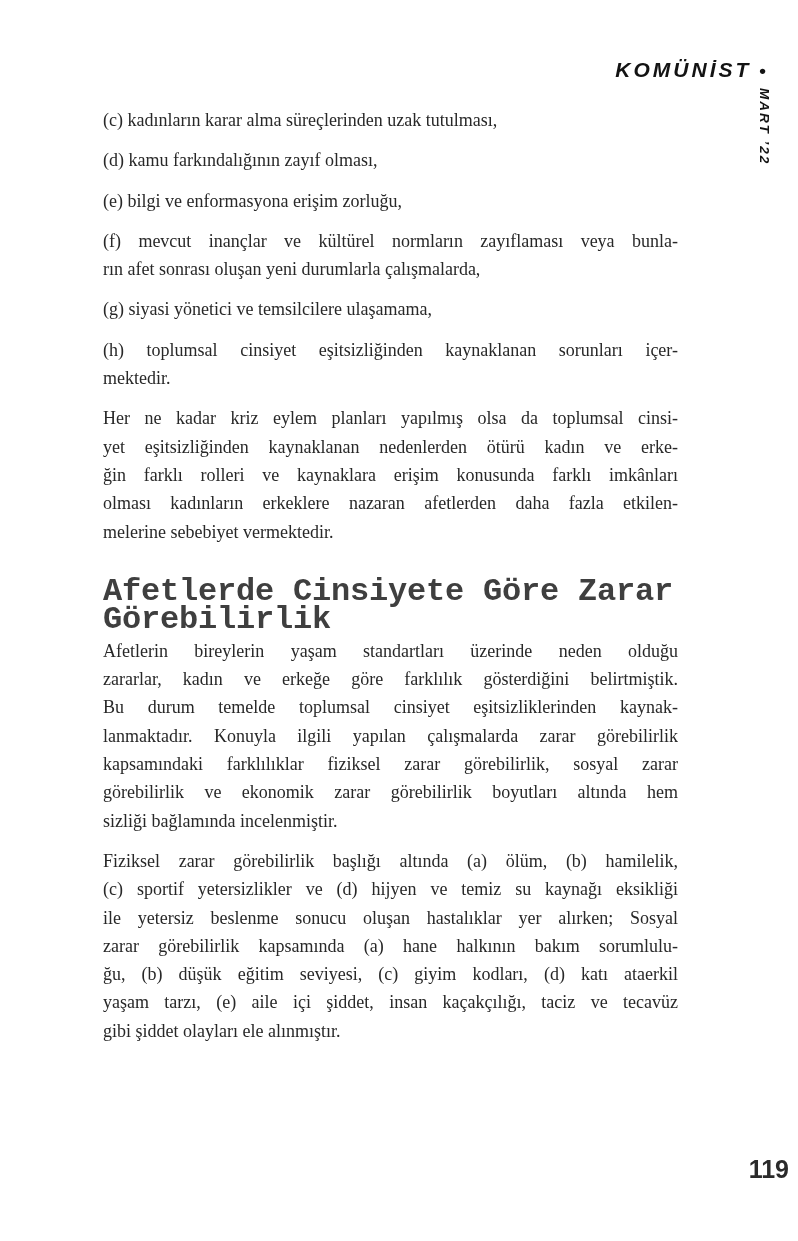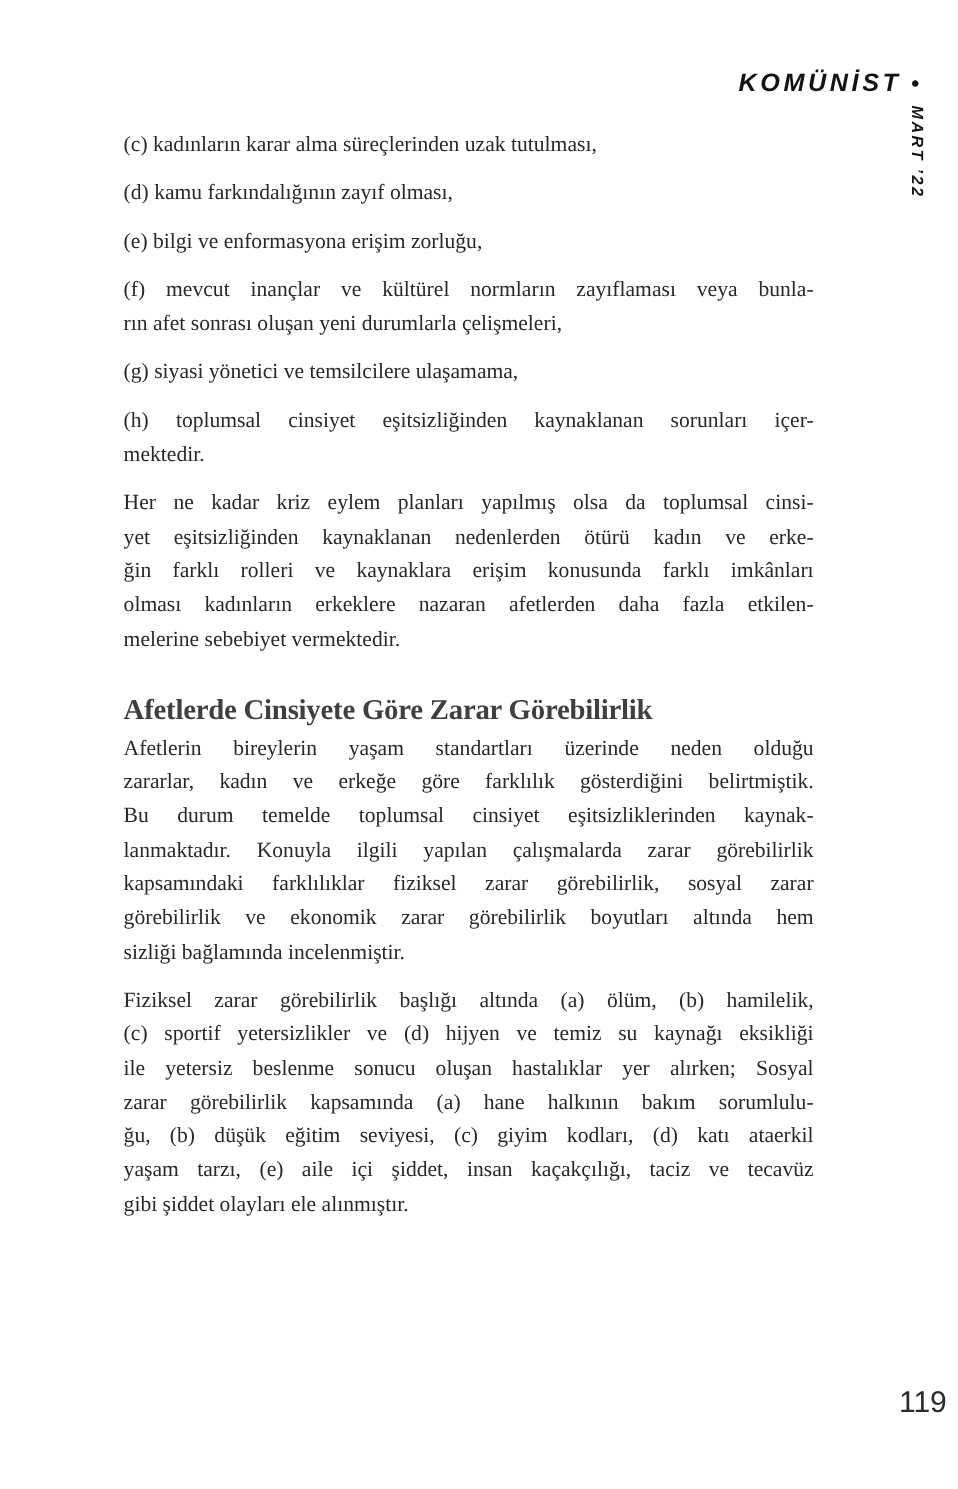--- a/index.html
+++ b/index.html
@@ -45,33 +45,33 @@
   
   .body-column{
     position:absolute;left:103px;top:106px;width:587px;
     color:var(--body-text);
     font-size:18px;line-height:28.3px;
   }
   .para{margin:0 12px 12px 0;}
   .tline{min-height:28.3px;}
   .tline.just{text-align:justify;text-align-last:justify;}
   .section-heading{
-    font-family:Liberation Serif, serif;
+    font-family:Liberation Mono, monospace;
     font-weight:bold;
     color:var(--heading-text);
-    font-size:24px;line-height:28px;
+    font-size:32px;line-height:28px;
     letter-spacing:-0.2px;
     margin:32px 0 3px 0;
   }
   .section-heading .tline{min-height:28px;}
   
   .page-number{
     position:absolute;top:1155px;right:41px;
     font-family:"Liberation Sans","DejaVu Sans",sans-serif;
-    font-weight:normal;
+    font-weight:bold;
     font-size:25px;line-height:28px;
     color:var(--pagenum-text);
   }
 </style>
 </head>
 <body>
 
 <div class="page">
 
   <div class="masthead">
@@ -86,21 +86,21 @@
         <div class="tline">(c) kadınların karar alma süreçlerinden uzak tutulması,</div>
       </div>
     <div class="para justify">
         <div class="tline">(d) kamu farkındalığının zayıf olması,</div>
       </div>
     <div class="para justify">
         <div class="tline">(e) bilgi ve enformasyona erişim zorluğu,</div>
       </div>
     <div class="para justify">
         <div class="tline just">(f) mevcut inançlar ve kültürel normların zayıflaması veya bunla-</div>
-        <div class="tline">rın afet sonrası oluşan yeni durumlarla çelişmeleri,</div>
+        <div class="tline">rın afet sonrası oluşan yeni durumlarla çalışmalarda,</div>
       </div>
     <div class="para justify">
         <div class="tline">(g) siyasi yönetici ve temsilcilere ulaşamama,</div>
       </div>
     <div class="para justify">
         <div class="tline just">(h) toplumsal cinsiyet eşitsizliğinden kaynaklanan sorunları içer-</div>
         <div class="tline">mektedir.</div>
       </div>
 
     <div class="para justify">

